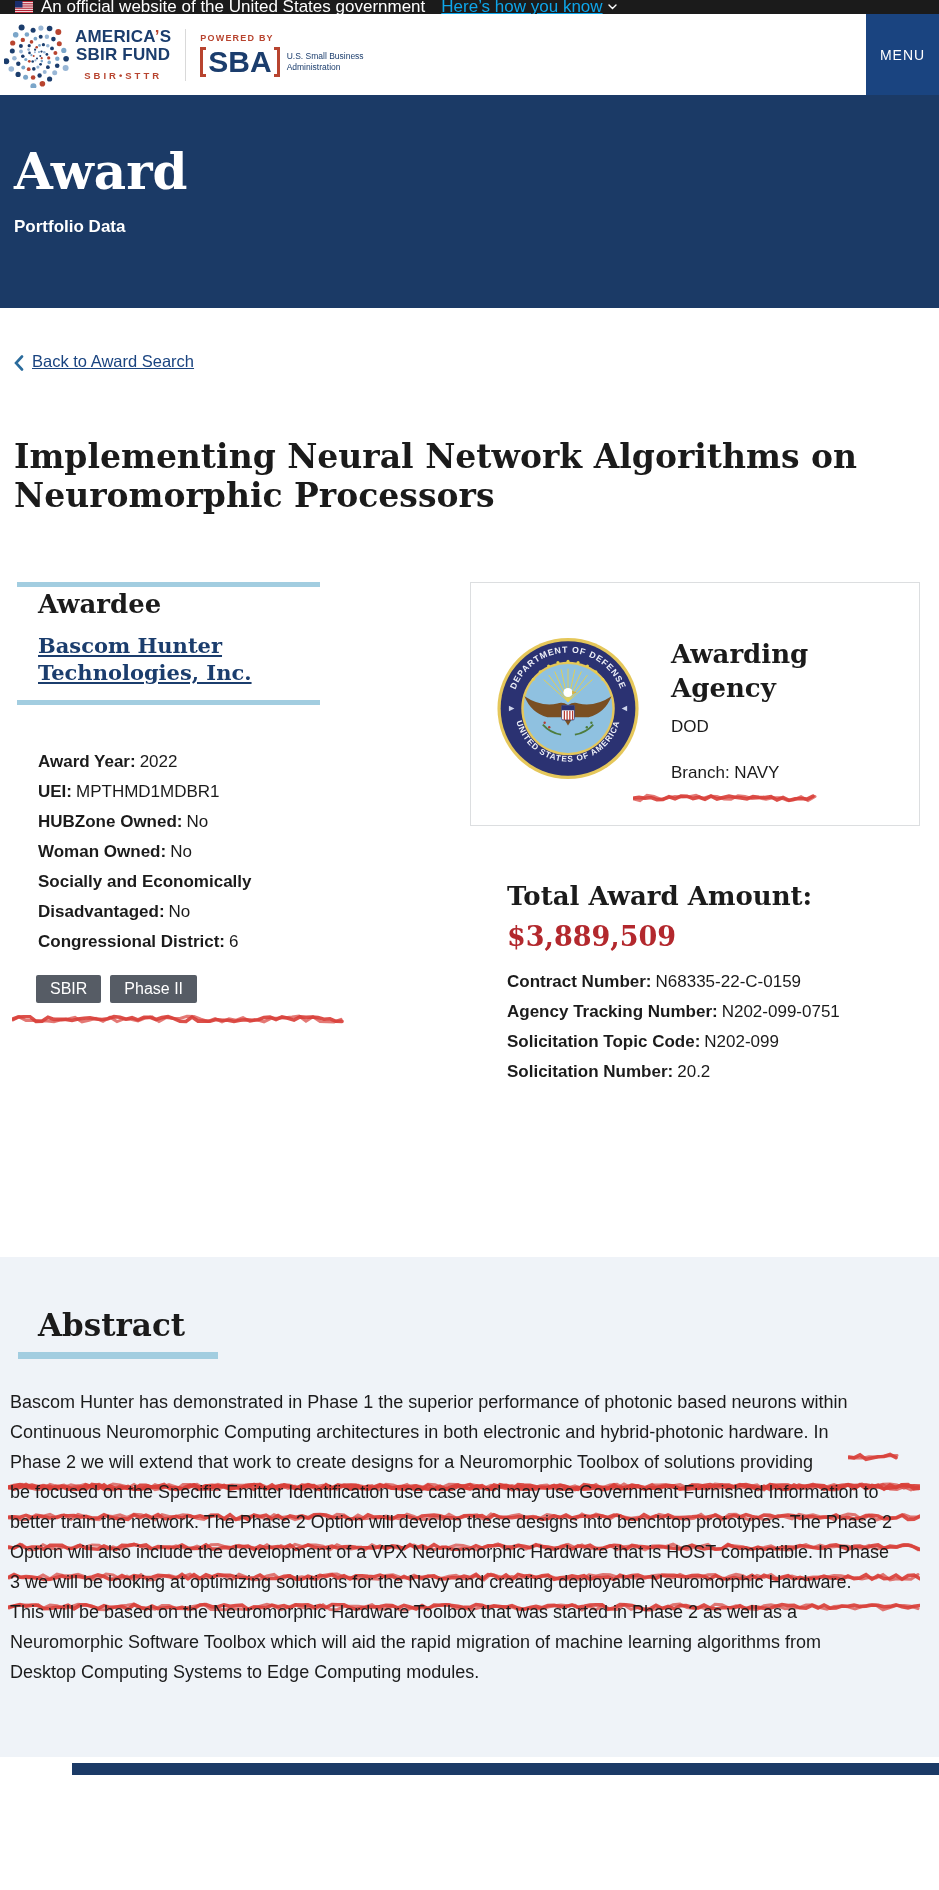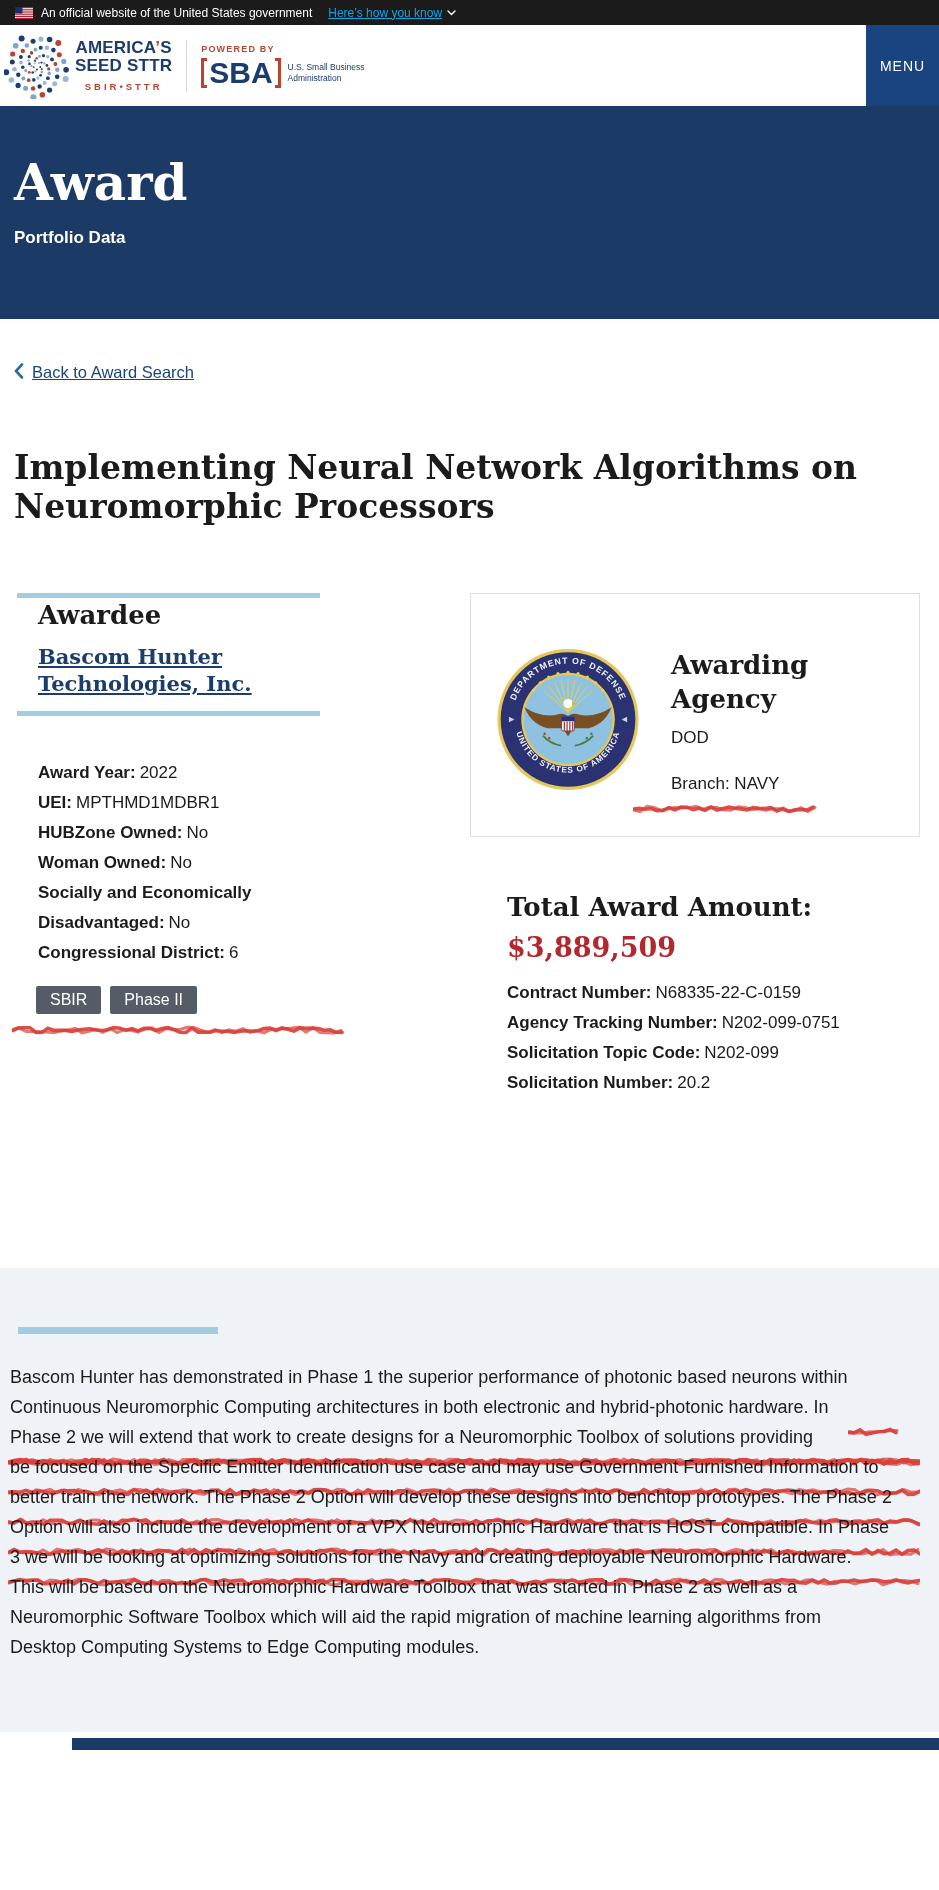--- a/index.html
+++ b/index.html
@@ -5,23 +5,23 @@
   * { box-sizing: border-box; }
   html,body { margin:0; padding:0; }
   body {
     width: 939px;
     font-family: "Liberation Sans", sans-serif;
     color: #1b1b1b;
     background: #ffffff;
   }
   
   .gov-banner {
-    height: 25px; background: #1b1b1b; color: #fff;
+    height: 14px; background: #1b1b1b; color: #fff;
     display: flex; align-items: center; gap: 8px;
-    padding-left: 15px; font-size: 12px;
+    padding-left: 15px; font-size: 17px;
   }
   .gov-banner .flag { display:flex; align-items:center; }
   .banner-link {
     color: #0ea5e9; text-decoration: underline; cursor: pointer;
     display: inline-flex; align-items: center; gap: 5px; margin-left: 8px;
   }
   
   .site-header {
     height: 81px; position: relative; background:#fff;
     display: flex; align-items: center; padding-left: 4px;
@@ -44,21 +44,21 @@
     position: absolute; right: 0; top: 0; width: 73px; height: 81px;
     background: #1a4480; color: #fff; display: flex; align-items: center; justify-content: center;
     font-size: 14px; letter-spacing: 1px; cursor: pointer;
   }
   
   .hero { height: 213px; background: #1b3a66; color: #fff; padding: 50px 0 0 14px; }
   .hero-title { font-family: "DejaVu Serif", serif; font-size: 50px; font-weight: 700; line-height: 54px; margin: 0; }
   .hero-sub { font-size: 17px; font-weight: 700; margin-top: 18px; }
   
   main { padding: 0 14px; }
-  .back-row { margin-top: 44px; display: flex; align-items: flex-start; gap: 8px; }
+  .back-row { margin-top: 44px; display: flex; align-items: flex-end; gap: 8px; }
   .back-link { color: #1a4480; font-size: 16.5px; text-decoration: underline; cursor: pointer; }
   .award-title {
     font-family: "DejaVu Serif", serif; font-size: 33px; line-height: 39px;
     font-weight: 700; margin: 66px 0 0; max-width: 930px; color: #1b1b1b;
   }
   .columns {
     margin-top: 67px; margin-left: 3px;
     display: grid; grid-template-columns: 303px 450px; column-gap: 150px; align-items: start;
   }
   .blue-bar { height: 5px; background: #a2cde0; }
@@ -202,21 +202,21 @@
         <circle cx="40.7" cy="49.9" r="2.0" fill="#99b7d6"></circle>
         <circle cx="35.6" cy="53.5" r="2.2" fill="#1b3d6d"></circle>
         <circle cx="29.1" cy="55.5" r="2.3" fill="#b8442f"></circle>
         <circle cx="21.6" cy="55.3" r="2.5" fill="#7ba6c9"></circle>
         <circle cx="14.1" cy="52.4" r="2.6" fill="#1b3d6d"></circle>
         <circle cx="7.3" cy="47.0" r="2.8" fill="#99b7d6"></circle>
         <circle cx="2.2" cy="39.2" r="3.0" fill="#1b3d6d"></circle>
       </svg>
     <div class="logo-text">
       <div class="lt1"><span>AMERICA</span><span class="apos">’</span><span>S</span></div>
-      <div class="lt1">SEED STTR</div>
+      <div class="lt1">SBIR FUND</div>
       <div class="lt-sub">SBIR•STTR</div>
     </div>
   </div>
   <div class="v-div"></div>
   <div>
     <div class="powered">POWERED BY</div>
     <div class="sba-row">
       <span class="sba-mark">
         <span class="brk l"></span>
         <span class="sba-abbr">SBA</span>
@@ -357,20 +357,21 @@
           <div><b>Solicitation Topic Code:</b><span class="val">N202-099</span></div>
           <div><b>Solicitation Number:</b><span class="val">20.2</span></div>
         </div>
       </div>
     </div>
   </div>
 
 </main>
 
 <section class="abstract-sec">
+  <h2>Abstract</h2>
   <div class="abs-bar"></div>
   <div class="abs-para" id="abstract-para">
       <div class="abs-line"><span>Bascom Hunter has demonstrated in Phase 1 the superior performance of photonic based neurons within</span></div>
       <div class="abs-line"><span>Continuous Neuromorphic Computing architectures in both electronic and hybrid-photonic hardware. In</span><div class="scribble endmark"><svg width="52" height="12" viewBox="0 0 52 12">
             <path d="M1,6 L6,6.8 L12,3.8 L18,8.4 L24,7.1 L30,5.7 L36,5.5 L42,3.5 L48,6.7" fill="none" stroke="#d9403a" stroke-width="3.6" stroke-linecap="round" opacity="0.92"></path>
             <path d="M1,7 L7,6.8 L14,7.1 L21,5.8 L28,6.1 L35,5.3 L42,4.7 L49,4.4" fill="none" stroke="#d9403a" stroke-width="3" stroke-linecap="round" opacity="0.7"></path>
           </svg></div></div>
       <div class="abs-line"><span>Phase 2 we will extend that work to create designs for a Neuromorphic Toolbox of solutions providing</span><div class="scribble full"><svg width="912" height="12" viewBox="0 0 912 12">
             <path d="M1,6 L6,8.1 L12,6.2 L18,3.5 L24,6.4 L30,5.6 L36,5.2 L42,7.9 L48,5.3 L54,5.8 L60,8.2 L66,8.2 L72,8.4 L78,3.7 L84,5.9 L90,7.6 L96,4.0 L102,8.1 L108,7.2 L114,6.4 L120,7.1 L126,8.2 L132,4.3 L138,4.2 L144,6.2 L150,5.2 L156,3.5 L162,7.8 L168,8.0 L174,7.8 L180,6.6 L186,4.2 L192,6.4 L198,4.8 L204,6.1 L210,5.9 L216,4.5 L222,7.7 L228,6.0 L234,6.7 L240,5.4 L246,8.3 L252,3.7 L258,7.8 L264,6.1 L270,5.3 L276,3.9 L282,6.0 L288,7.9 L294,4.2 L300,4.9 L306,4.6 L312,8.3 L318,4.4 L324,7.2 L330,5.8 L336,4.0 L342,4.4 L348,4.2 L354,7.9 L360,5.2 L366,7.0 L372,4.9 L378,4.6 L384,6.8 L390,5.8 L396,5.2 L402,6.7 L408,4.9 L414,7.2 L420,8.3 L426,7.5 L432,7.1 L438,7.7 L444,5.8 L450,4.0 L456,6.2 L462,8.0 L468,5.8 L474,4.6 L480,8.0 L486,8.3 L492,3.6 L498,4.9 L504,8.5 L510,3.6 L516,4.1 L522,4.2 L528,5.8 L534,6.8 L540,7.1 L546,6.3 L552,4.2 L558,5.5 L564,7.6 L570,8.4 L576,3.6 L582,4.5 L588,5.2 L594,6.2 L600,7.2 L606,5.2 L612,7.7 L618,7.4 L624,6.6 L630,5.4 L636,7.7 L642,7.1 L648,6.5 L654,5.3 L660,5.4 L666,6.3 L672,7.8 L678,7.4 L684,4.0 L690,4.0 L696,5.1 L702,6.2 L708,4.8 L714,4.0 L720,7.9 L726,5.7 L732,3.6 L738,5.5 L744,6.2 L750,8.4 L756,5.3 L762,8.4 L768,5.0 L774,8.5 L780,7.7 L786,4.1 L792,6.5 L798,4.9 L804,4.0 L810,4.2 L816,4.8 L822,8.4 L828,7.4 L834,6.1 L840,3.7 L846,7.5 L852,3.6 L858,7.8 L864,4.4 L870,5.7 L876,7.5 L882,6.9 L888,6.3 L894,3.9 L900,3.6 L906,7.8 L912,7.1" fill="none" stroke="#d9403a" stroke-width="3.6" stroke-linecap="round" opacity="0.92"></path>
             <path d="M1,7 L7,5.7 L14,6.2 L21,6.5 L28,8.5 L35,8.4 L42,3.3 L49,5.5 L56,4.1 L63,6.8 L70,4.7 L77,6.0 L84,4.4 L91,3.3 L98,6.1 L105,3.0 L112,3.9 L119,5.8 L126,7.8 L133,8.6 L140,4.8 L147,8.6 L154,7.3 L161,5.2 L168,8.7 L175,3.4 L182,3.5 L189,8.8 L196,8.4 L203,6.0 L210,3.3 L217,5.3 L224,4.5 L231,7.9 L238,3.9 L245,3.4 L252,3.3 L259,6.1 L266,6.7 L273,7.2 L280,5.2 L287,6.4 L294,8.2 L301,6.8 L308,5.4 L315,4.3 L322,4.9 L329,8.3 L336,5.0 L343,3.8 L350,4.6 L357,5.8 L364,4.5 L371,8.7 L378,3.2 L385,3.9 L392,6.3 L399,5.2 L406,4.6 L413,5.5 L420,7.4 L427,7.9 L434,8.9 L441,7.3 L448,4.7 L455,7.5 L462,7.0 L469,4.7 L476,7.2 L483,4.3 L490,5.6 L497,7.6 L504,7.3 L511,4.7 L518,8.2 L525,7.8 L532,4.8 L539,4.0 L546,7.7 L553,8.3 L560,6.7 L567,4.8 L574,8.5 L581,6.5 L588,3.4 L595,8.9 L602,7.7 L609,7.3 L616,3.1 L623,6.9 L630,4.8 L637,6.7 L644,3.9 L651,4.1 L658,3.4 L665,4.8 L672,3.6 L679,6.8 L686,7.7 L693,7.6 L700,6.1 L707,7.9 L714,6.2 L721,5.8 L728,5.4 L735,6.5 L742,6.9 L749,6.7 L756,5.7 L763,4.3 L770,7.2 L777,8.9 L784,7.5 L791,3.6 L798,6.0 L805,3.1 L812,6.4 L819,7.7 L826,9.0 L833,7.8 L840,4.2 L847,7.6 L854,3.0 L861,7.2 L868,4.7 L875,3.2 L882,3.1 L889,3.9 L896,7.2 L903,4.9 L910,7.7" fill="none" stroke="#d9403a" stroke-width="3" stroke-linecap="round" opacity="0.7"></path>

